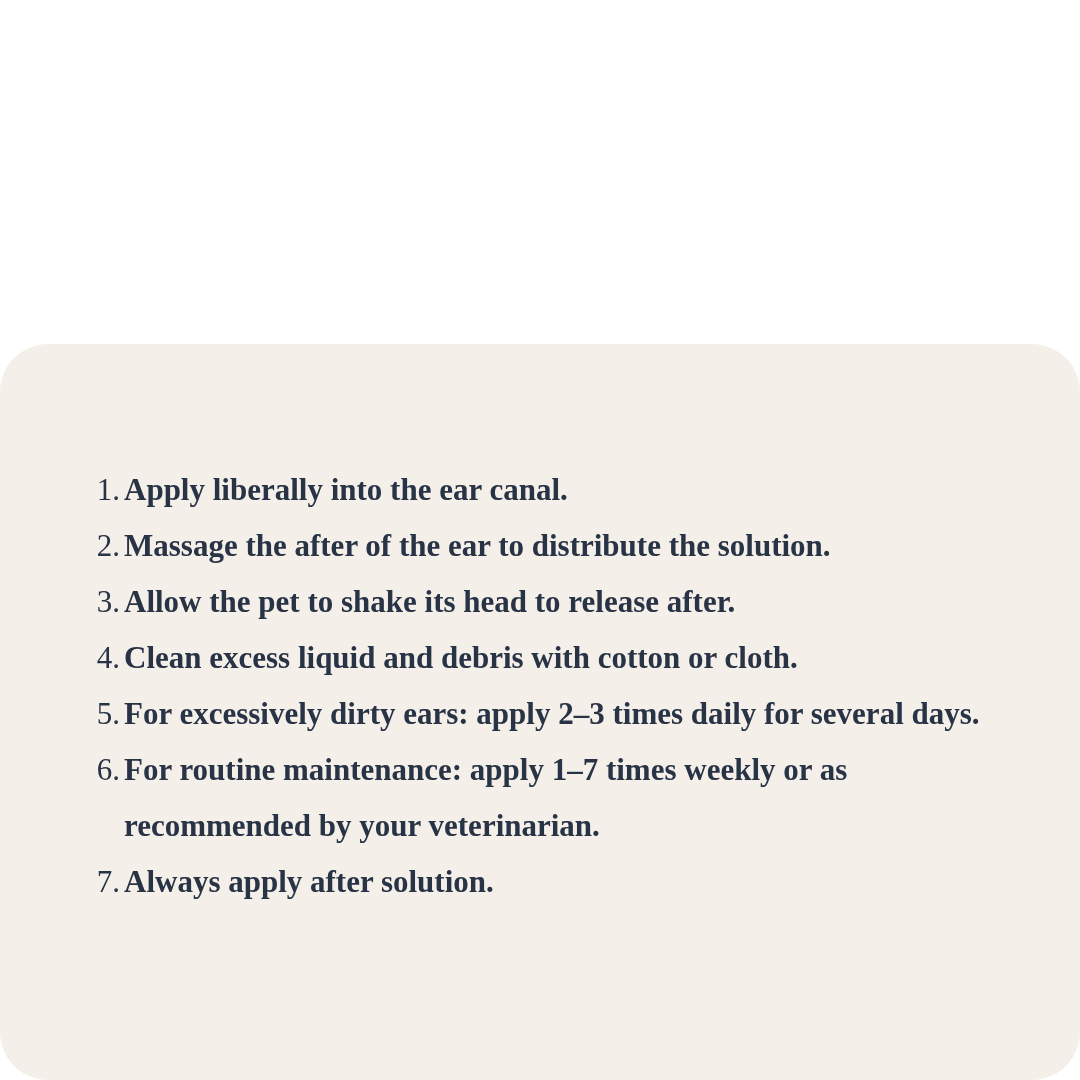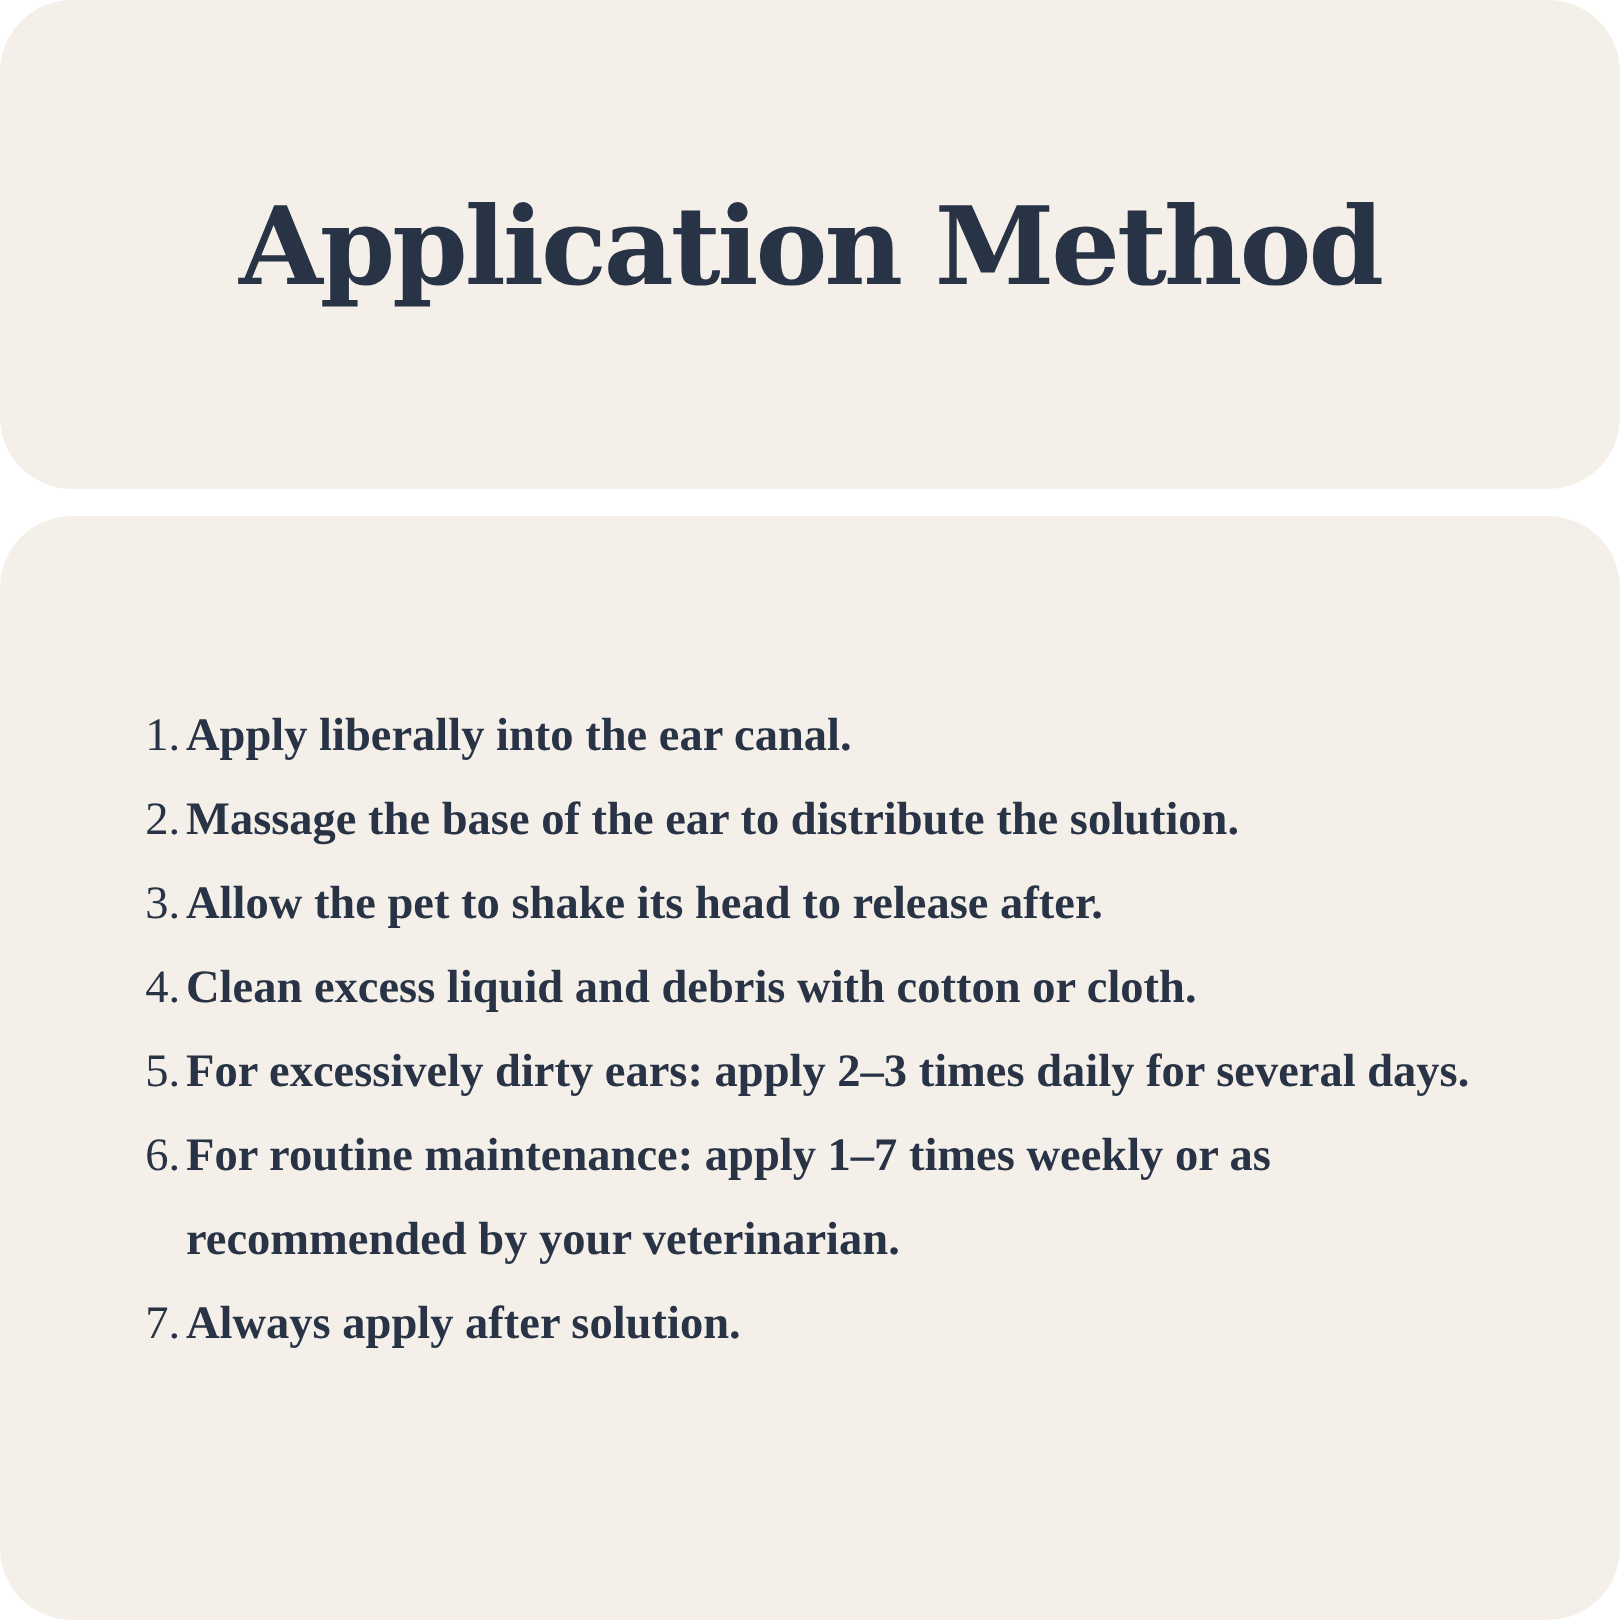--- a/index.html
+++ b/index.html
@@ -69,33 +69,30 @@
   .item-text {
     font-weight: 700;
     font-family: Liberation Serif, serif;
   }
 </style>
 </head>
 <body>
 
 <div class="canvas">
 
-  <div class="panel panel-top">
-    <h1 class="title">Application Method</h1>
-  </div>
 
   <div class="panel panel-bottom">
     <ol class="list">
       <li class="item">
         <span class="item-number">1.</span>
         <span class="item-text">Apply liberally into the ear canal.</span>
       </li>
       <li class="item">
         <span class="item-number">2.</span>
-        <span class="item-text">Massage the base of the ear to distribute the solution.</span>
+        <span class="item-text">Massage the after of the ear to distribute the solution.</span>
       </li>
       <li class="item">
         <span class="item-number">3.</span>
         <span class="item-text">Allow the pet to shake its head to release after.</span>
       </li>
       <li class="item">
         <span class="item-number">4.</span>
         <span class="item-text">Clean excess liquid and debris with cotton or cloth.</span>
       </li>
       <li class="item">

